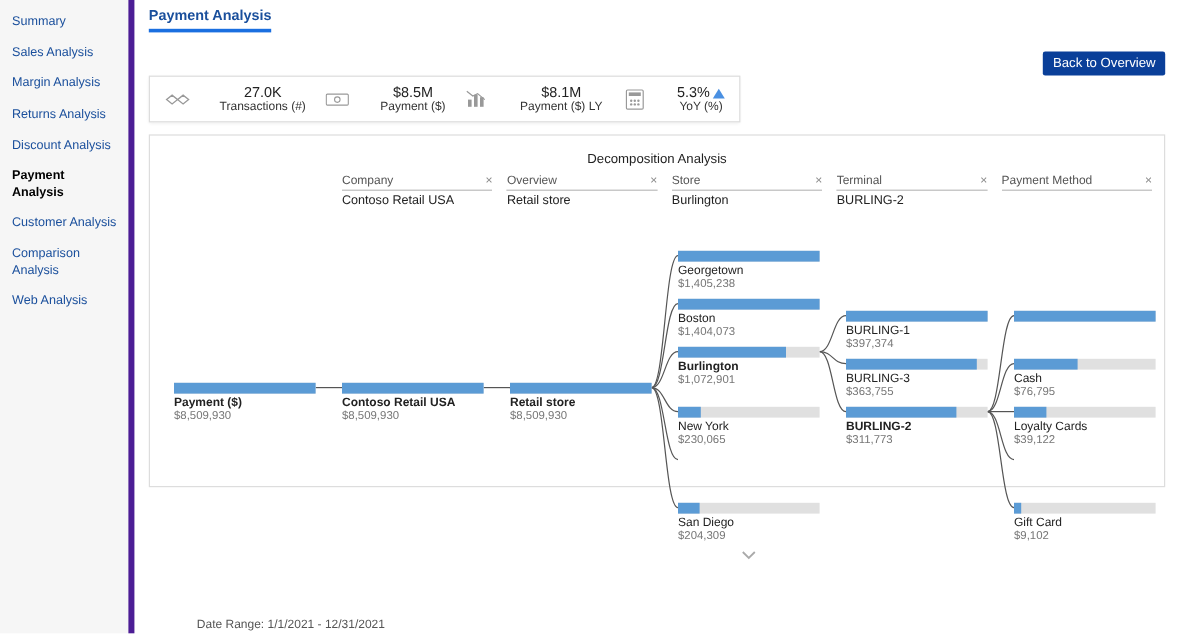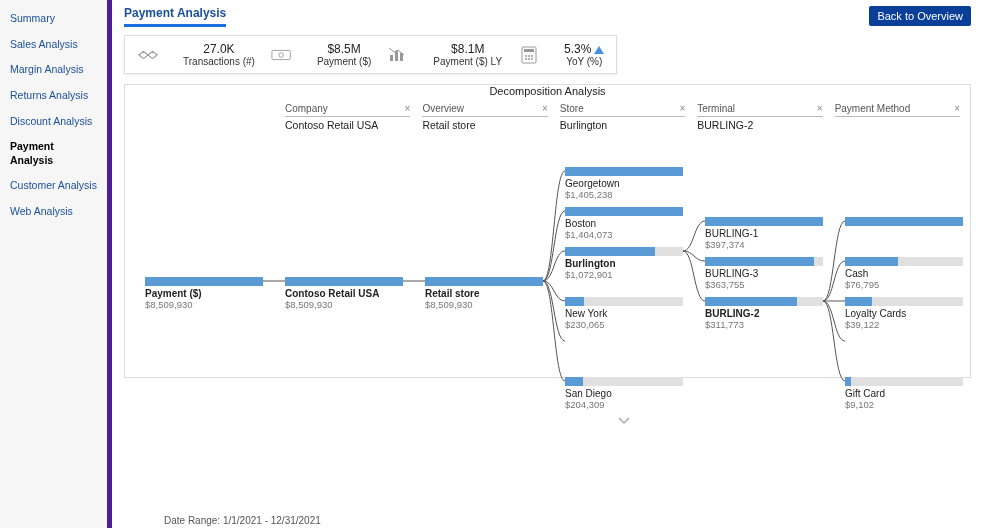--- a/index.html
+++ b/index.html
@@ -4,29 +4,29 @@
 <style>
   * { box-sizing: border-box; }
   html, body { margin:0; padding:0; font-family: "Segoe UI", Arial, sans-serif; font-size:11px; color:#222; background:#fff; height:528px; width:981px; overflow:hidden;}
   .app { display:flex; height:100%; }
   .sidebar { width:112px; background:#f6f6f6; border-right:5px solid #4c1d95; padding-top:6px; }
   .side-item { padding:6px 8px 6px 10px; color:#1a4f9c; cursor:pointer; font-size:10.5px; line-height:1.3;}
   .side-item.active { color:#000; font-weight:600; }
   .main { flex:1; padding:6px 10px 0 12px; position:relative; overflow:hidden;}
   .top-row { display:flex; justify-content:space-between; align-items:flex-start; }
   .page-title { color:#1a4f9c; font-weight:600; font-size:12px; border-bottom:3px solid #1a6fe0; display:inline-block; padding-bottom:4px; margin-bottom:8px;}
-  .back-btn { background:#0a3f99; color:#fff; border:none; padding:4px 8px; font-size:11px; cursor:pointer; border-radius:2px;}
+  .back-btn { background:#0a3f99; color:#fff; border:none; padding:4px 8px; font-size:11px; cursor:pointer; border-radius:2px;margin-top:37px;}
   .kpi-card { display:flex; gap:16px; background:#fff; border:1px solid #ddd; box-shadow:0 1px 3px rgba(0,0,0,0.08); padding:6px 12px; width:fit-content; margin-bottom:10px;}
   .kpi { display:flex; align-items:center; gap:24px; }
   .kpi-icon { width:22px; height:18px; display:flex; align-items:center; justify-content:center; color:#888;}
   .kpi-text { text-align:center; }
   .kpi-val { font-size:12px; }
   .kpi-lbl { font-size:10px; color:#333; }
   .tri-up { display:inline-block; width:0; height:0; border-left:5px solid transparent; border-right:5px solid transparent; border-bottom:8px solid #4a90e2; vertical-align:middle; margin-left:3px;}
-  .decomp-card { border:1px solid #ddd; background:#fff; padding:0 10px 10px 10px; height:294px; position:relative;}
+  .decomp-card { border:1px solid #ddd; background:#fff; padding:14px 10px 10px 10px; height:294px; position:relative;}
   .decomp-title { text-align:center; font-size:11px; color:#222; margin-bottom:6px;}
   .breadcrumbs { display:flex; gap:12px; margin-left:150px;}
   .bc { width:130px; }
   .bc-head { display:flex; justify-content:space-between; font-size:10px; color:#555; border-bottom:1px solid #bbb; padding-bottom:2px;}
   .bc-close { cursor:pointer; color:#888;}
   .bc-val { font-size:10.5px; padding-top:2px; color:#222;}
   .tree-area { position:relative; height:300px; margin-top:16px;}
   svg.connectors { position:absolute; top:0; left:0; pointer-events:none;}
   .node { position:absolute; width:118px; }
   .bar-bg { height:9px; background:#e0e0e0; position:relative; }
@@ -43,20 +43,21 @@
 
 <div class="app">
   <nav class="sidebar" id="sidebar">
       <div class="side-item">Summary</div>
       <div class="side-item">Sales Analysis</div>
       <div class="side-item">Margin Analysis</div>
       <div class="side-item">Returns Analysis</div>
       <div class="side-item">Discount Analysis</div>
       <div class="side-item active">Payment Analysis</div>
       <div class="side-item">Customer Analysis</div>
+      <div class="side-item">Comparison Analysis</div>
       <div class="side-item">Web Analysis</div>
     </nav>
 
   <main class="main">
     <div class="top-row">
       <span class="page-title">Payment Analysis</span>
       <button class="back-btn">Back to Overview</button>
     </div>
 
     <div class="kpi-card" id="kpi-card">

